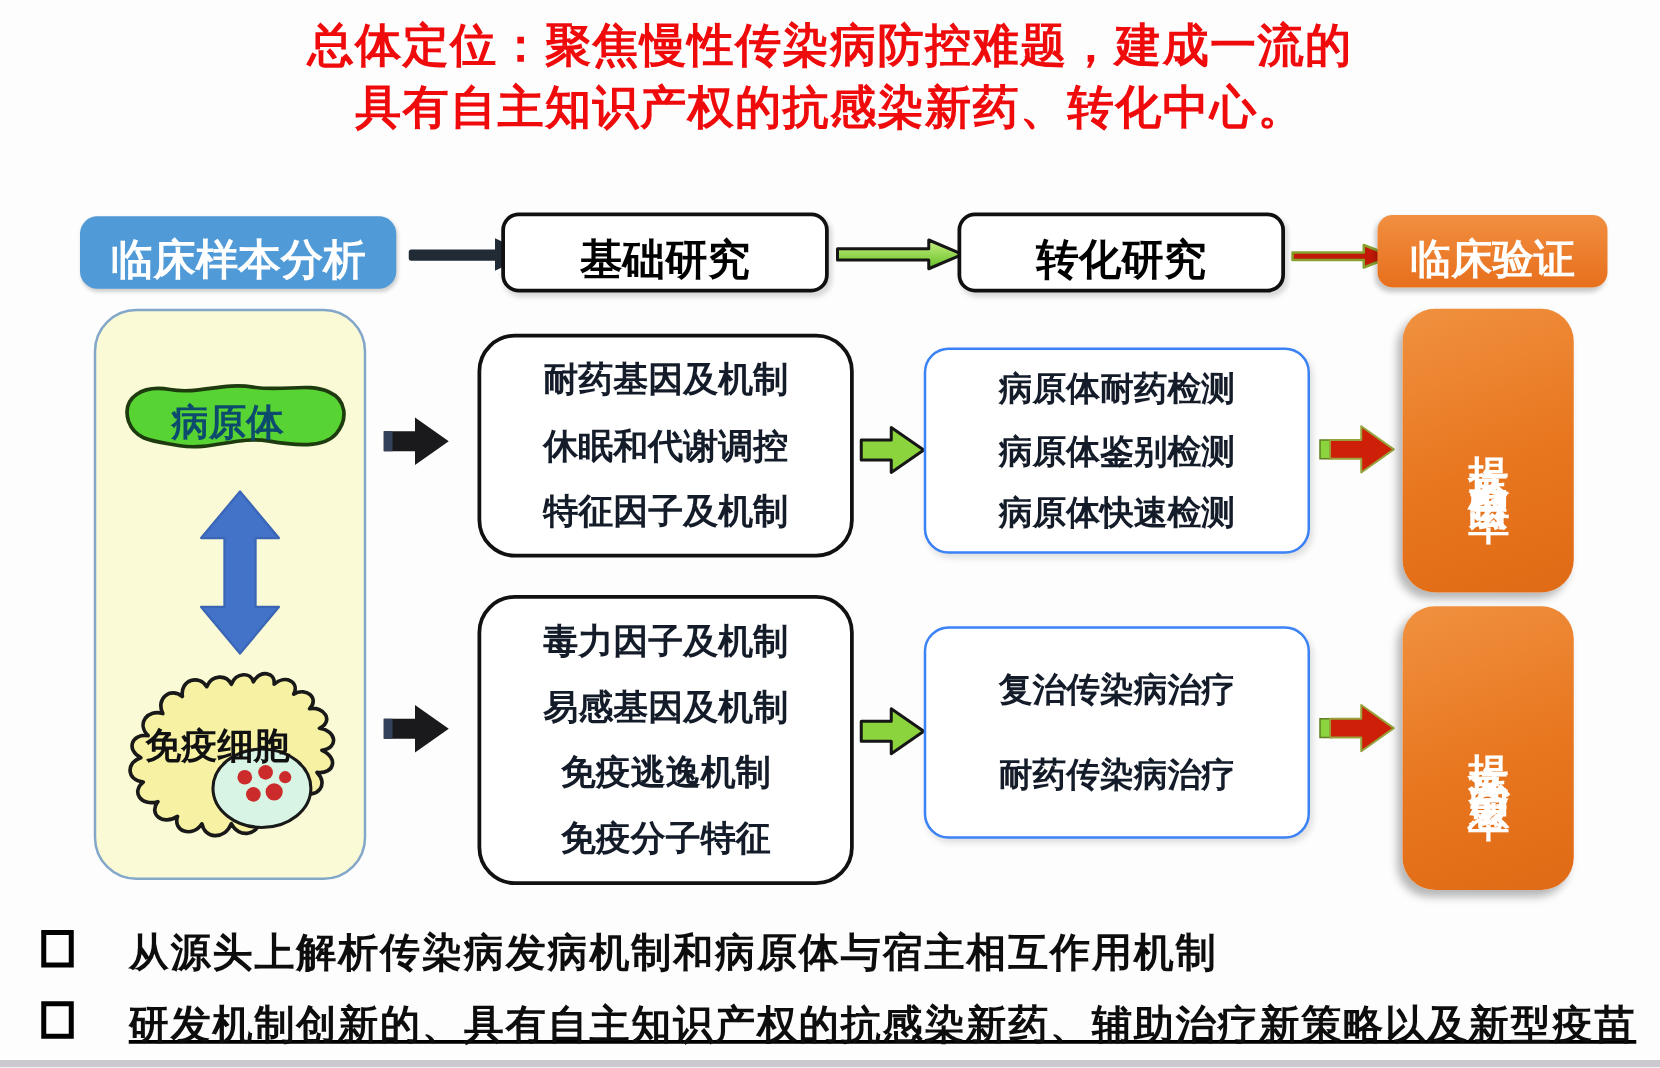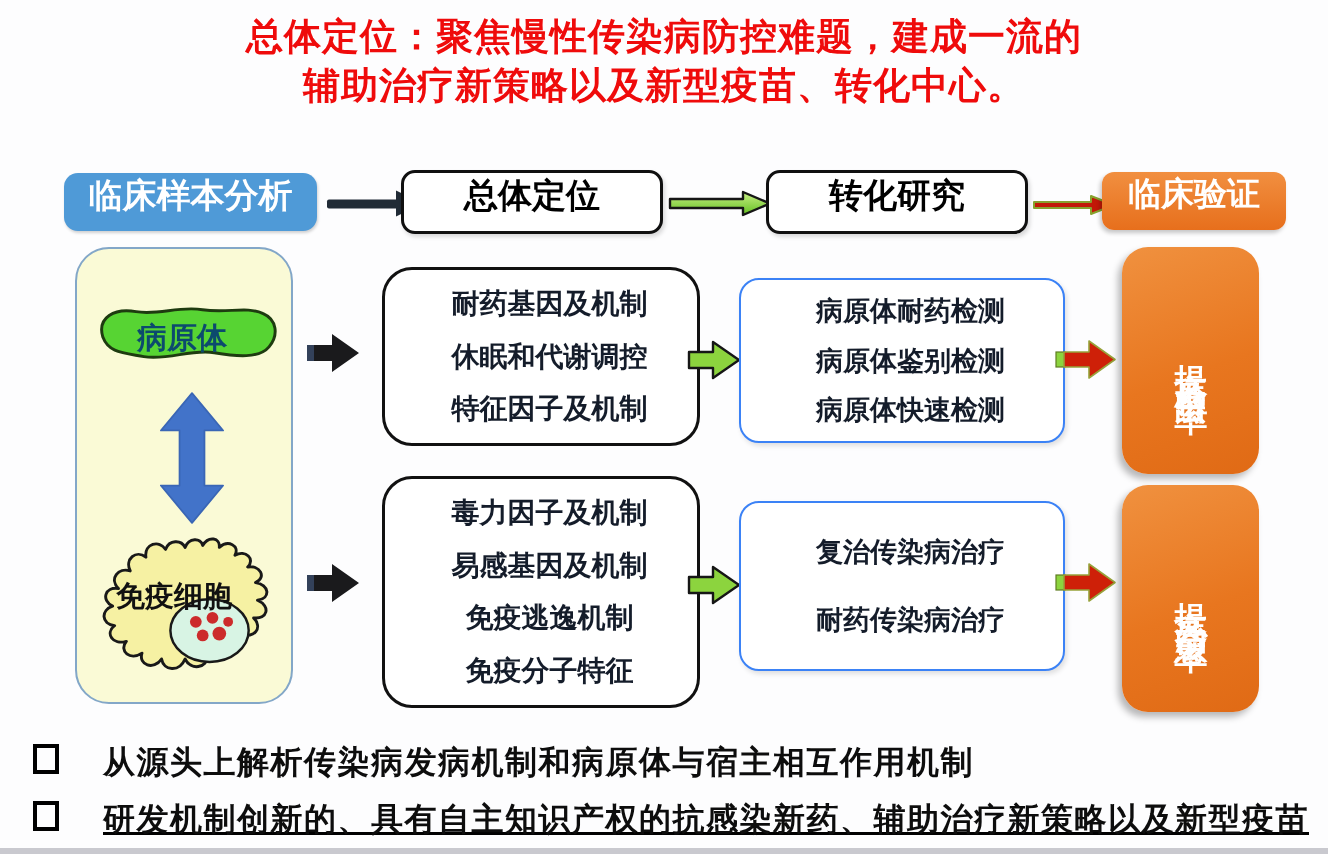--- a/index.html
+++ b/index.html
@@ -9,21 +9,21 @@
     outline:1px solid #e4e4ea;
   }
   .abs{position:absolute;}
   
   .title{
     position:absolute;top:12px;left:0;right:0;text-align:center;
     color:#ef0b0b;font-weight:bold;font-size:37px;line-height:49px;letter-spacing:1px;
   }
   
   .flow-box{
-    position:absolute;display:flex;align-items:flex-start;justify-content:center;
+    position:absolute;display:flex;align-items:flex-end;justify-content:center;
     font-weight:bold;white-space:nowrap;
   }
   .flow-blue{
     left:64px;top:173px;width:253px;height:58px;background:#4f9ad7;color:#ffffff;
     border-radius:14px;font-size:34px;box-shadow:1px 2px 3px rgba(0,0,0,.18);
   }
   .flow-white{
     background:#ffffff;color:#000000;border:3px solid #101010;border-radius:14px;
     font-size:34px;box-shadow:2px 3px 4px rgba(0,0,0,.15);
   }
@@ -42,21 +42,21 @@
     left:82px;top:318px;width:200px;text-align:center;color:#0c4a6e;
     font-weight:bold;font-size:30px;
   }
   .immune-label{
     left:116px;top:577px;width:130px;color:#111111;
     font-weight:bold;font-size:29px;white-space:nowrap;
   }
   
   .round-box{
     position:absolute;background:#ffffff;display:flex;flex-direction:column;
-    justify-content:space-evenly;align-items:center;font-weight:bold;color:#141c2a;padding-left:17px;
+    justify-content:space-evenly;align-items:center;font-weight:bold;color:#141c2a;
   }
   .mid-box{border:3px solid #111111;border-radius:30px;font-size:28px;}
   .mid-top{left:382px;top:267px;width:295px;height:173px;}
   .mid-bottom{left:382px;top:476px;width:295px;height:226px;}
   .right-box{border:2px solid #3b82f6;border-radius:20px;font-size:27px;box-shadow:2px 3px 5px rgba(0,0,0,.12);}
   .right-top{left:739px;top:278px;width:305px;height:161px;}
   .right-bottom{left:739px;top:501px;width:305px;height:166px;}
   .round-box .line{white-space:nowrap;}
   
   .outcome{
@@ -85,34 +85,34 @@
   .bottom-strip{position:absolute;left:0;right:0;bottom:0;height:6px;background:#c9c9cf;}
   svg{display:block;}
 </style>
 </head>
 <body>
 
 <div class="page">
 
   <div class="title">
     <div>总体定位：聚焦慢性传染病防控难题，建成一流的</div>
-    <div>辅助治疗新策略以及新型疫苗、转化中心。</div>
+    <div>具有自主知识产权的抗感染新药、转化中心。</div>
   </div>
 
   <div class="flow-box flow-blue">
     <span>临床样本分析</span>
   </div>
 
   <svg class="abs" style="left:326px;top:190px;" width="98" height="27" viewBox="0 0 98 27">
     <rect x="1" y="9.5" width="71" height="9" rx="2" fill="#212b36"></rect>
     <polygon points="70,0.5 97,13.5 70,26.5" fill="#212b36"></polygon>
   </svg>
 
   <div class="flow-box flow-white flow-basic">
-    <span>总体定位</span>
+    <span>基础研究</span>
   </div>
 
   <svg class="abs" style="left:666px;top:188px;" width="108" height="31" viewBox="0 0 108 31">
     <defs>
       <linearGradient id="gGreen" x1="0" y1="0" x2="0" y2="1">
         <stop offset="0" stop-color="#c9ef85"></stop>
           <stop offset="1" stop-color="#63c021"></stop>
       </linearGradient>
     </defs>
     <polygon points="4,11 77,11 77,4 104,15.5 77,27 77,20 4,20" fill="url(#gGreen)" stroke="#161616" stroke-width="2.4" stroke-linejoin="round"></polygon>

